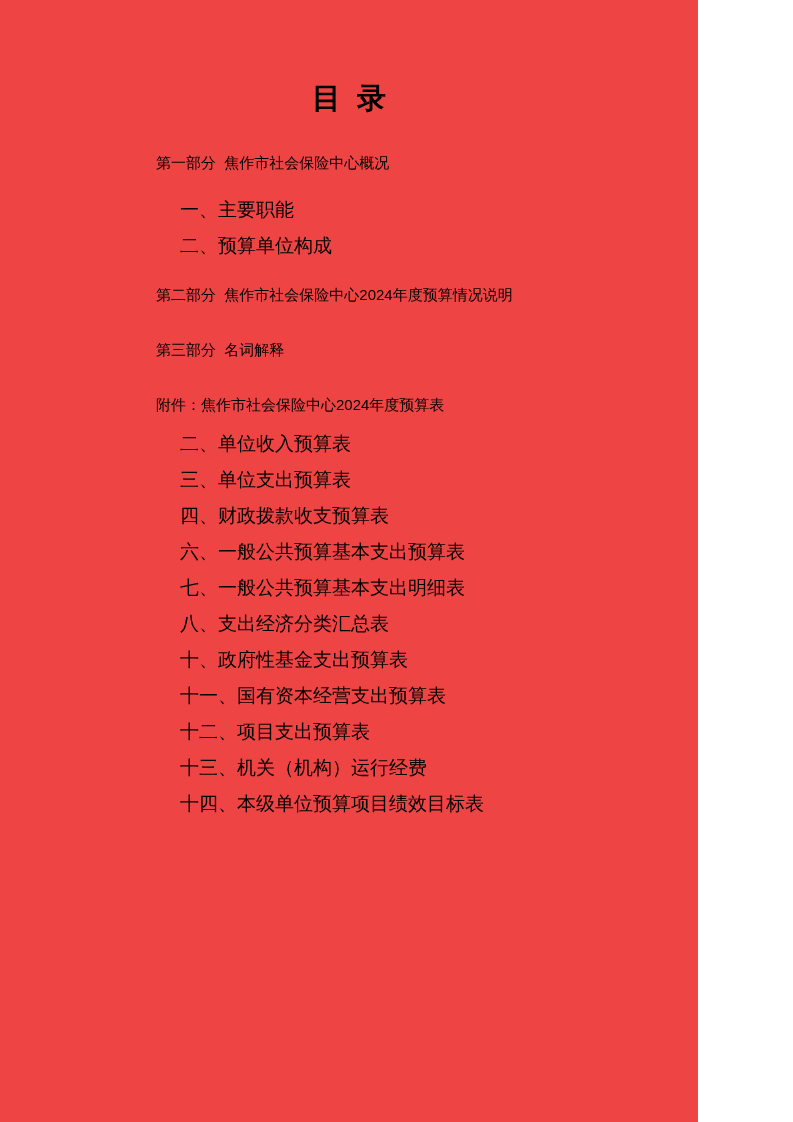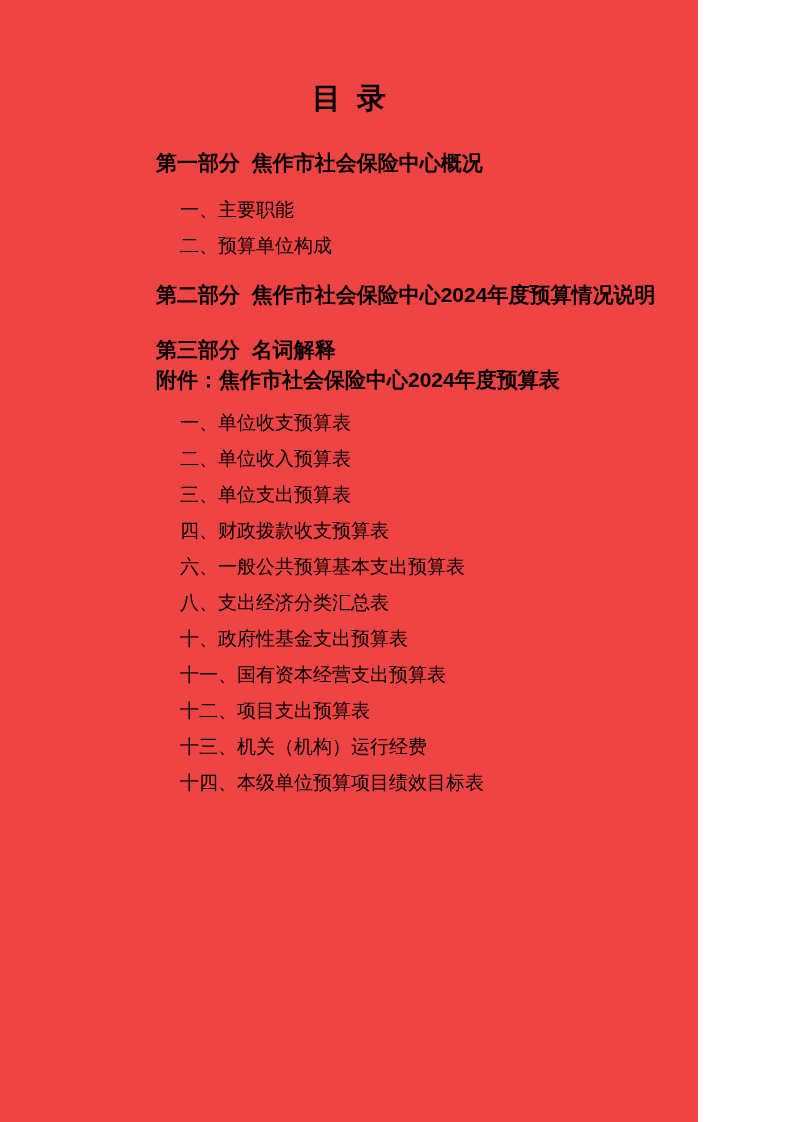--- a/index.html
+++ b/index.html
@@ -20,29 +20,29 @@
     margin: 0;
     padding-top: 80px;
     font-size: 29px;
     font-weight: 700;
     line-height: 36px;
     text-align: center;
     white-space: pre;
   }
   .sec {
     margin: 0 0 0 156px;
-    font-size: 21px;
-    font-weight: 700;
+    font-size: 15px;
+    font-weight: 400;
     line-height: 30px;
     white-space: pre;
   }
   .sec-1 { margin-top: 32px; }
   .sec-2 { margin-top: 22px; }
   .sec-3 { margin-top: 25px; }
-  .sec-4 { }
+  .sec-4 { margin-top: 25px; }
   .item {
     margin: 12px 4px 0 180px;
     font-size: 19px;
     font-weight: 400;
     line-height: 24px;
     white-space: pre;
   }
   .item-first { margin-top: 20px; }
   .att-first  { margin-top: 16px; }
 </style>
@@ -57,25 +57,25 @@
 
   <p class="item item-first">一、主要职能</p>
   <p class="item">二、预算单位构成</p>
 
   <h2 class="sec sec-2">第二部分  焦作市社会保险中心2024年度预算情况说明</h2>
 
   <h2 class="sec sec-3">第三部分  名词解释</h2>
 
   <h2 class="sec sec-4">附件：焦作市社会保险中心2024年度预算表</h2>
 
-  <p class="item att-first">一、单位收支预算表</p>
   <p class="item">二、单位收入预算表</p>
   <p class="item">三、单位支出预算表</p>
   <p class="item">四、财政拨款收支预算表</p>
   <p class="item">六、一般公共预算基本支出预算表</p>
+  <p class="item">七、一般公共预算基本支出明细表</p>
   <p class="item">八、支出经济分类汇总表</p>
   <p class="item">十、政府性基金支出预算表</p>
   <p class="item">十一、国有资本经营支出预算表</p>
   <p class="item">十二、项目支出预算表</p>
   <p class="item">十三、机关（机构）运行经费</p>
   <p class="item">十四、本级单位预算项目绩效目标表</p>
 
 </div>
 
 </body></html>

